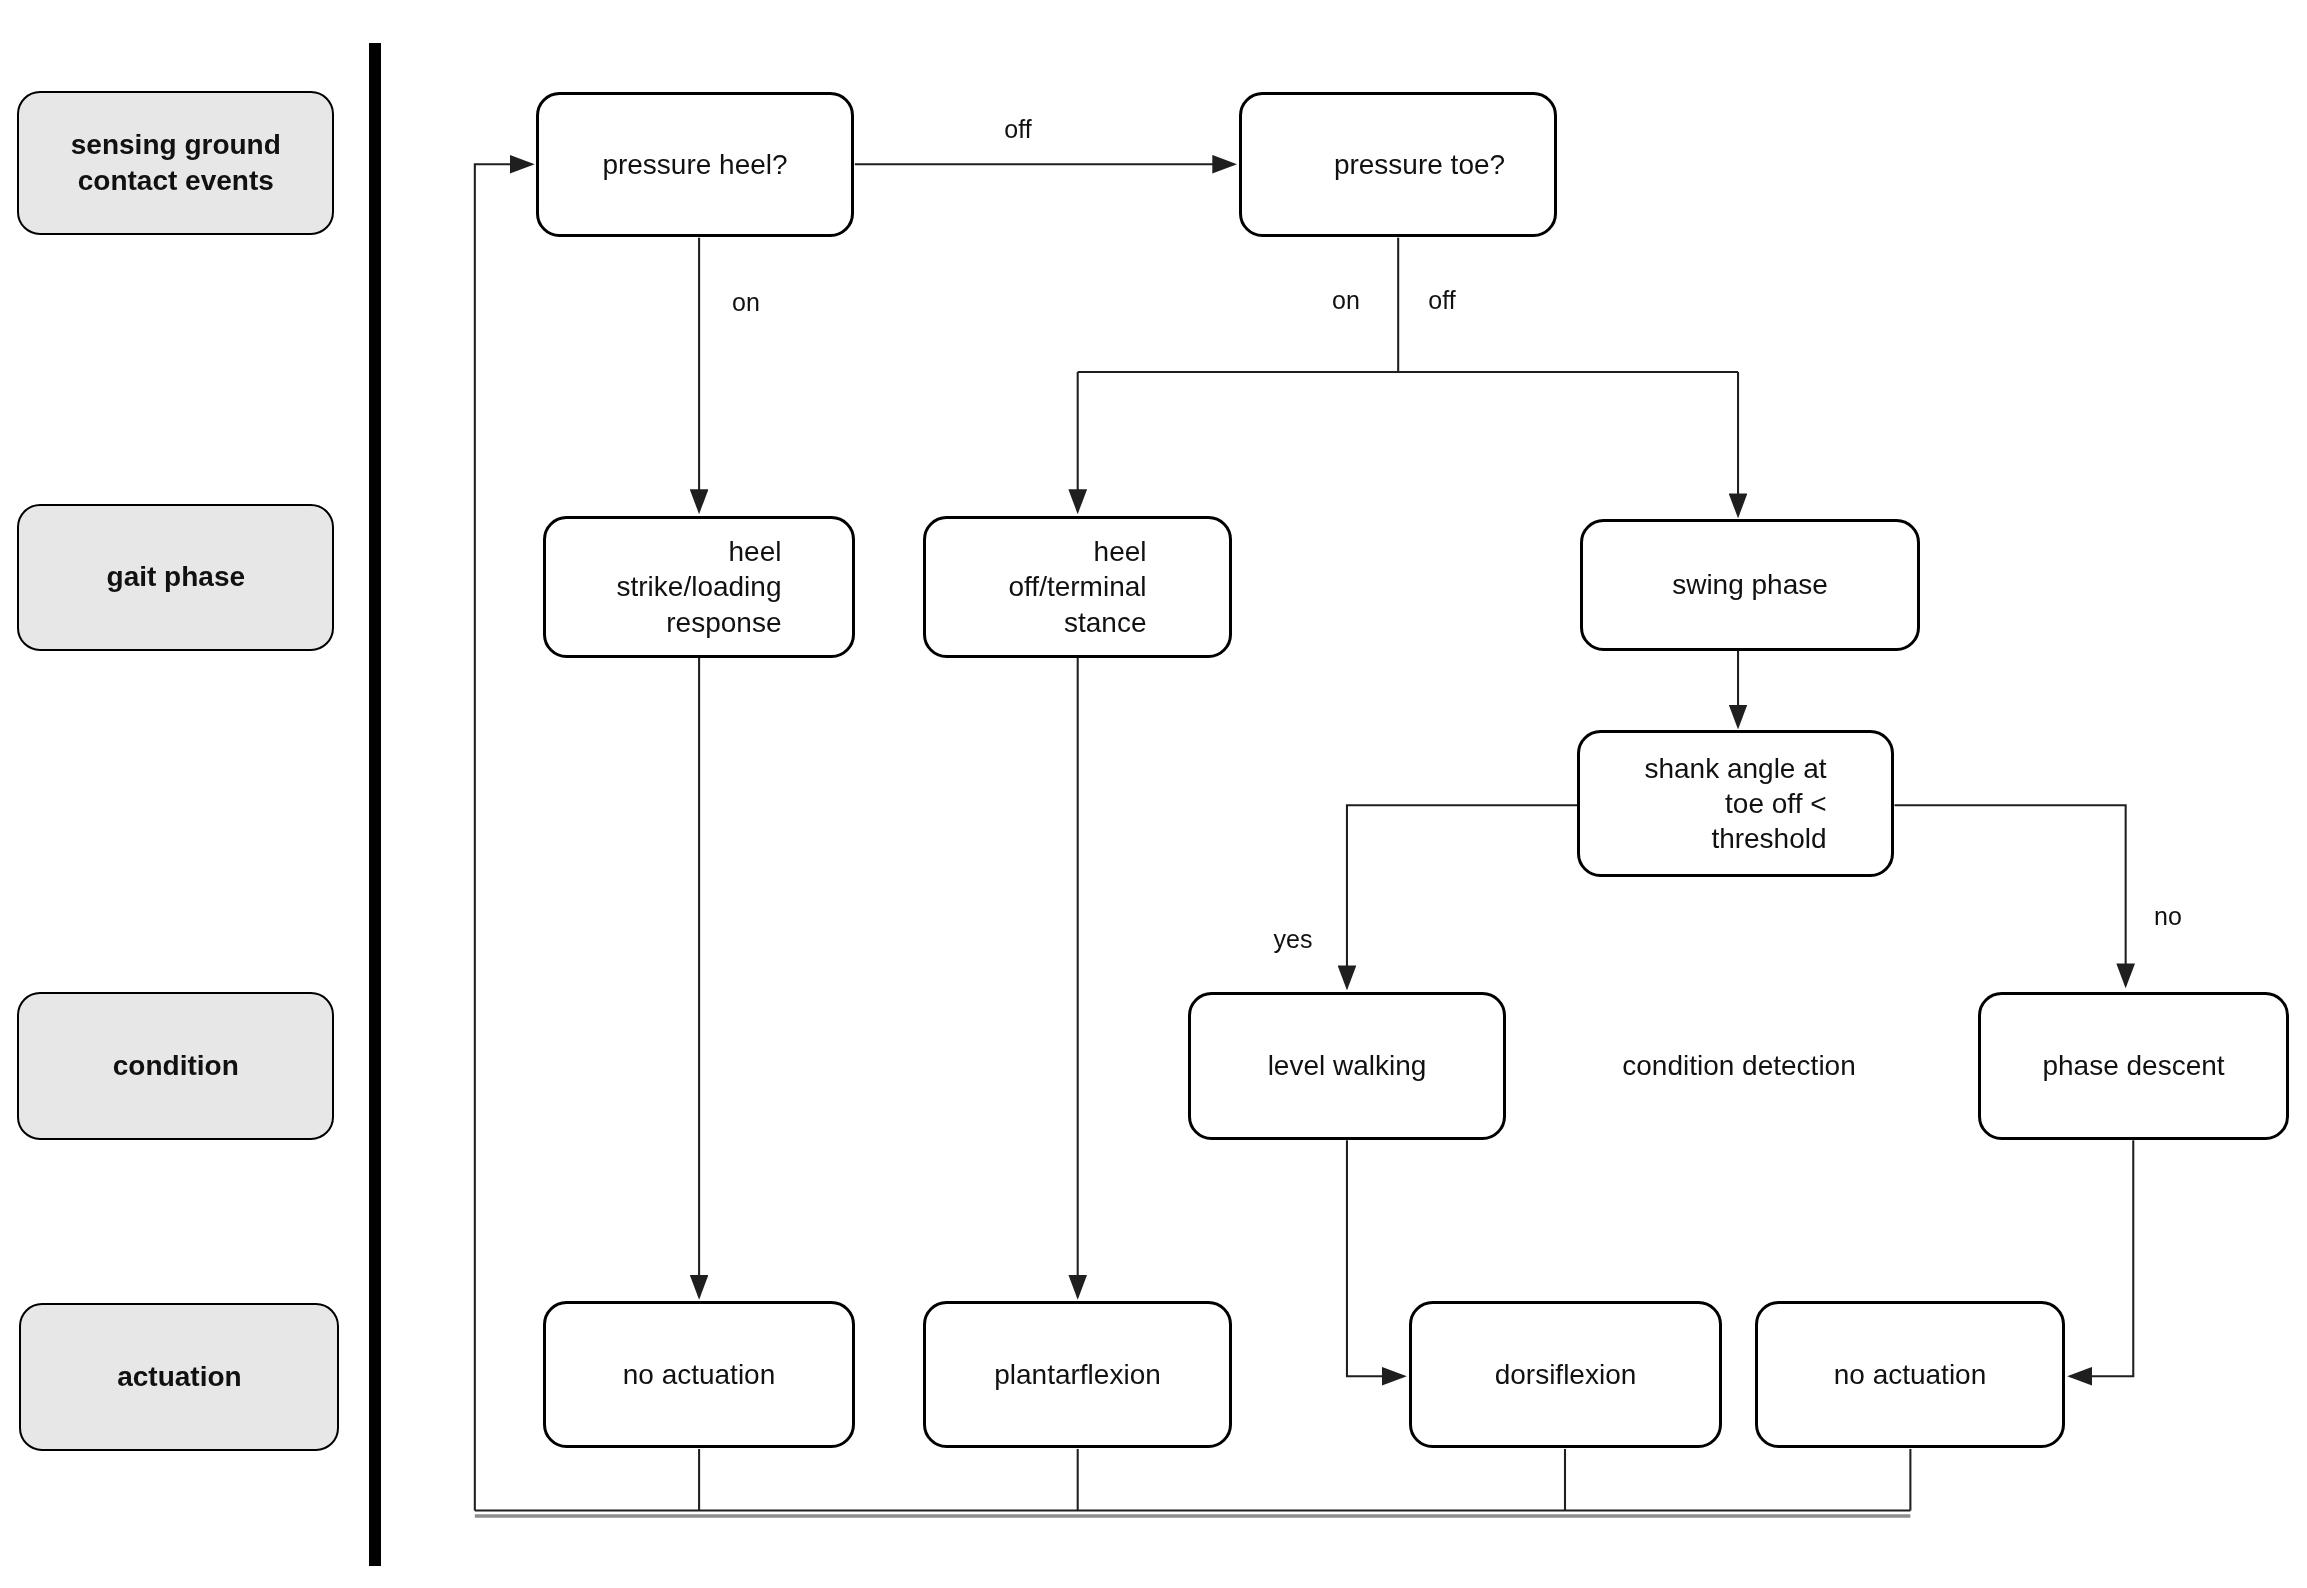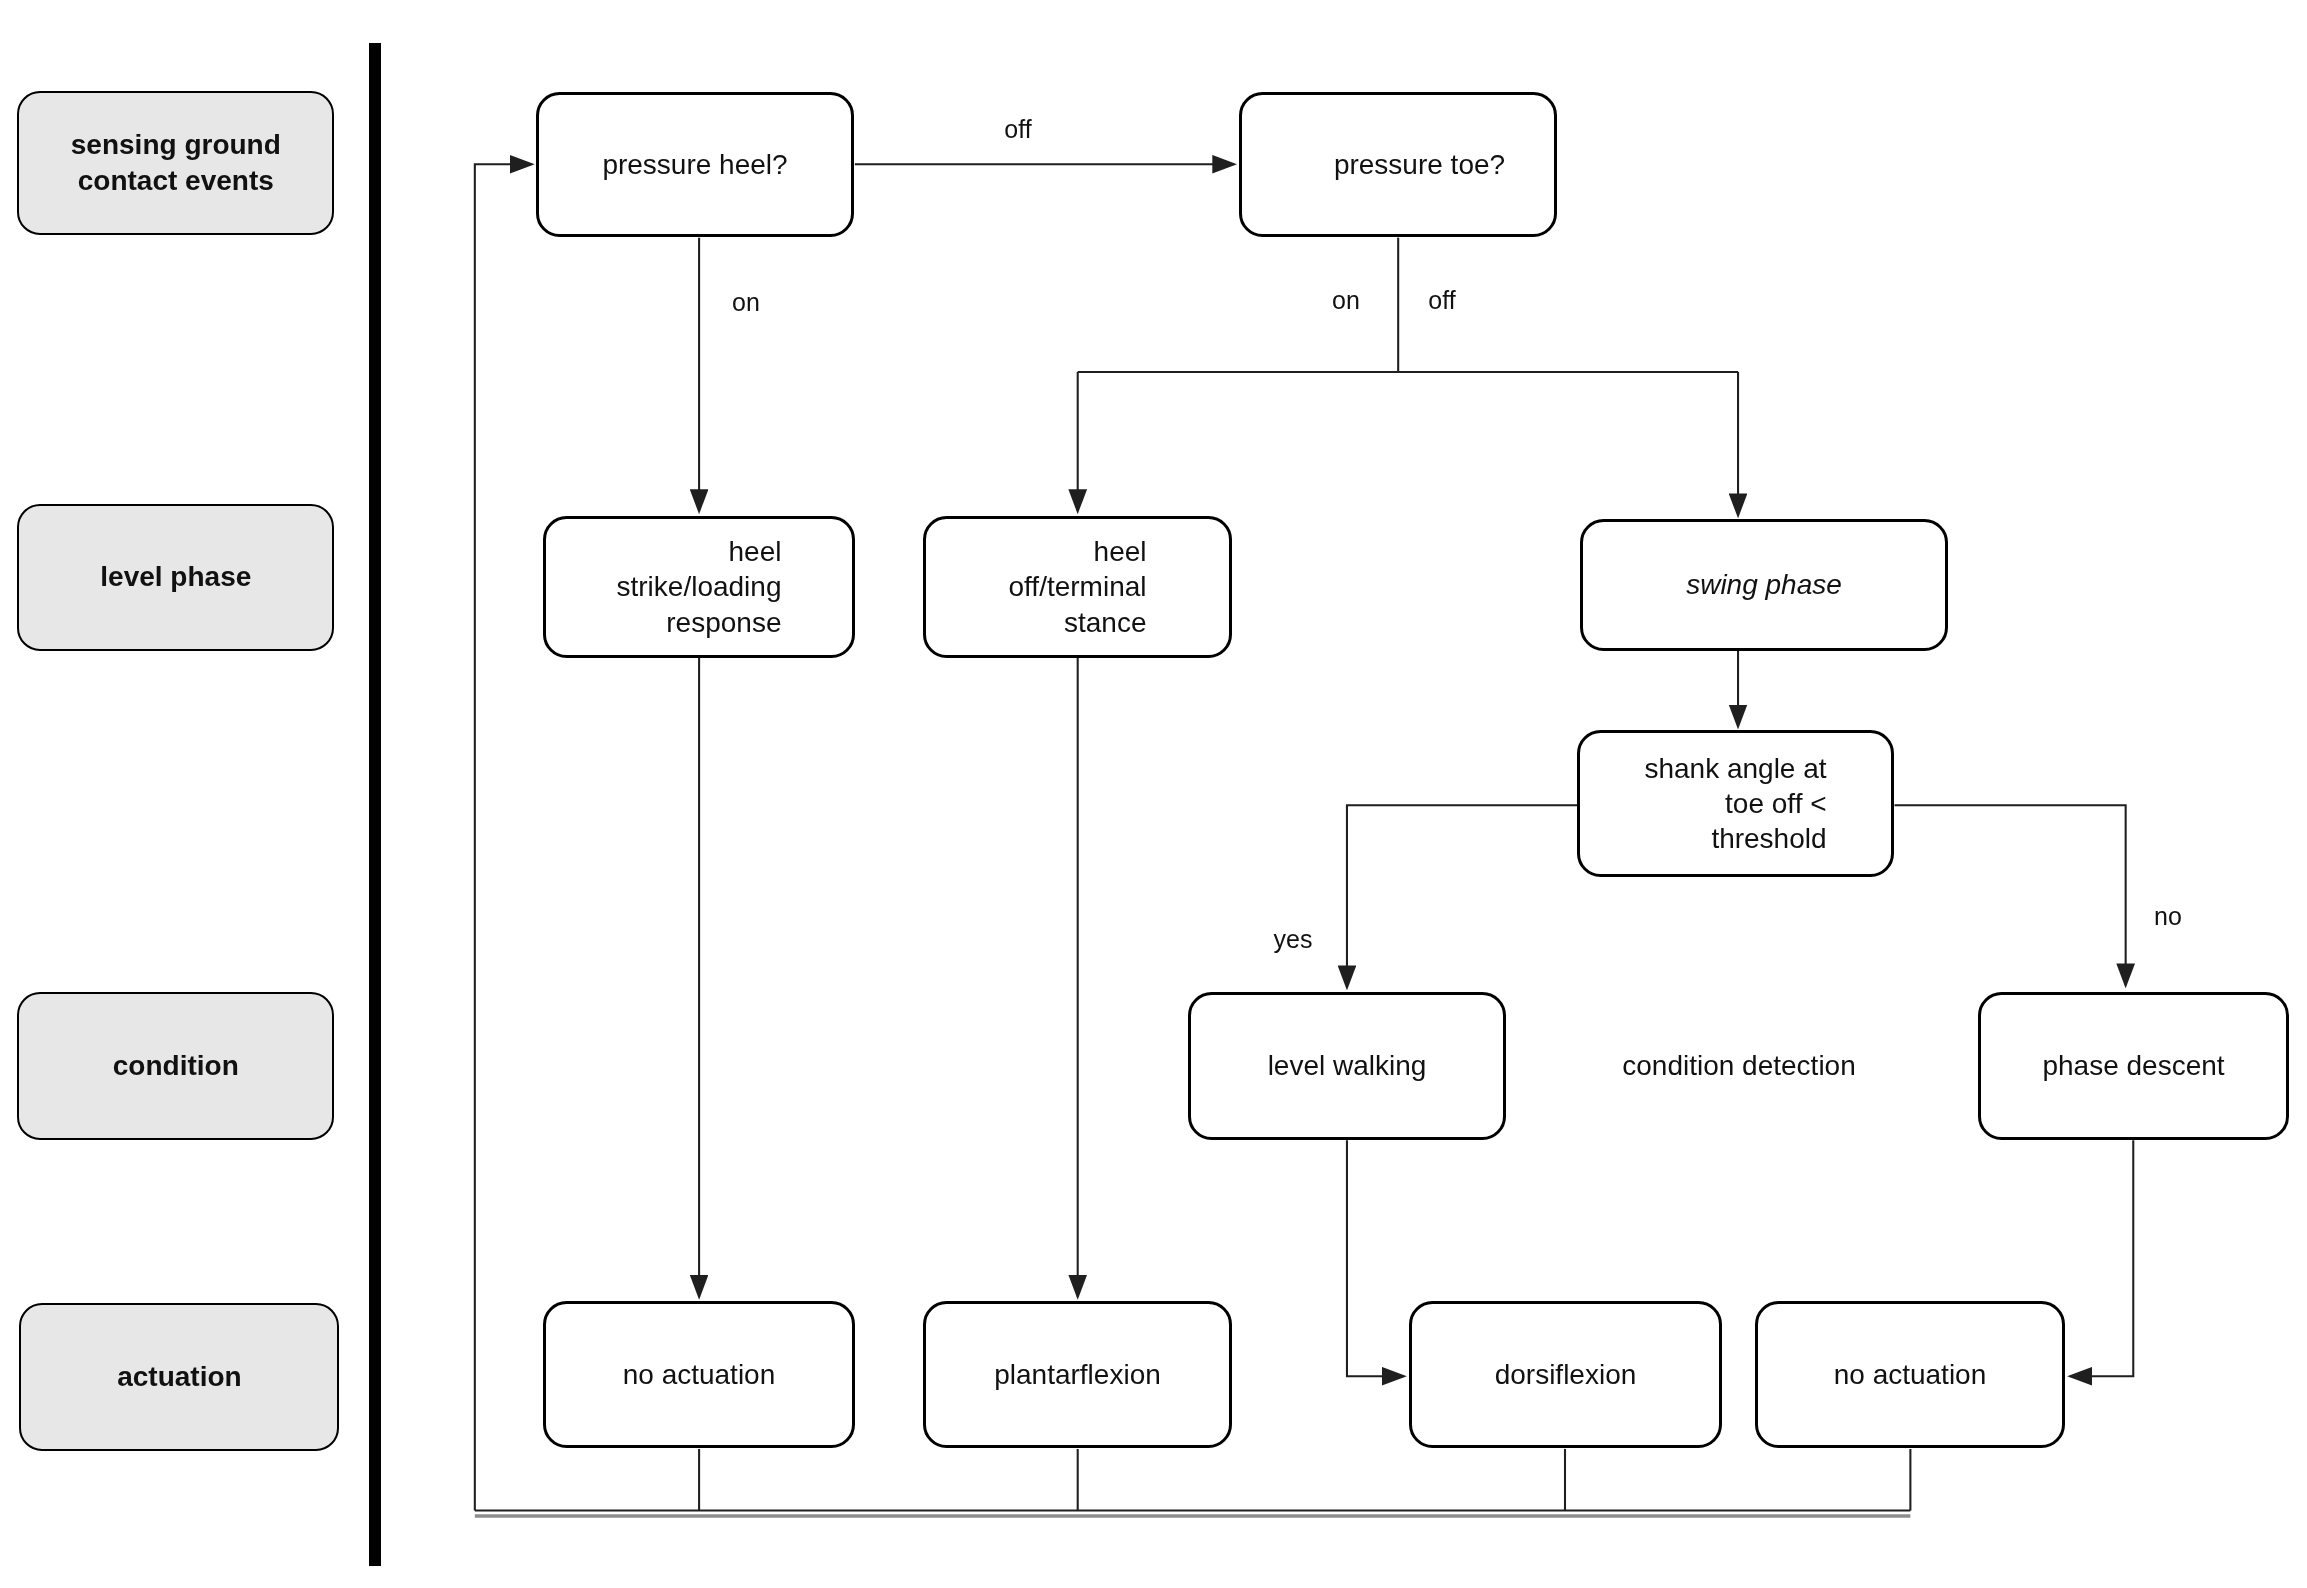--- a/index.html
+++ b/index.html
@@ -29,21 +29,21 @@
   .divider{position:absolute;left:369px;top:43px;width:11.8px;height:1523px;
         background:var(--border);}
 </style>
 </head>
 <body>
 
 <div class="canvas">
 
   <div class="rowlabel" style="left:17.3px;top:91px;width:317px;height:144px;">sensing ground
 contact events</div>
-  <div class="rowlabel" style="left:17.3px;top:504px;width:317px;height:147px;">level phase</div>
+  <div class="rowlabel" style="left:17.3px;top:504px;width:317px;height:147px;">gait phase</div>
   <div class="rowlabel" style="left:17.3px;top:992px;width:317px;height:148px;">condition</div>
   <div class="rowlabel" style="left:19.4px;top:1303px;width:320px;height:148px;">actuation</div>
 
   <div class="divider"></div>
 
   <svg class="connectors" viewBox="0 0 3333 2295" xmlns="http://www.w3.org/2000/svg">
     <defs>
       <marker id="arr" viewBox="0 0 12 9" refX="10.5" refY="4.5" markerWidth="12" markerHeight="9" orient="auto-start-reverse" markerUnits="strokeWidth">
         <path class="arrowhead" d="M0 0 L12 4.5 L0 9 Z"></path>
       </marker>
@@ -86,21 +86,21 @@
   </svg>
 
   <div class="node" style="left:536px;top:92px;width:318px;height:145px;">pressure heel?</div>
   <div class="node" style="left:1239px;top:92px;width:318px;height:145px;padding-left:43px;">pressure toe?</div>
   <div class="node" style="left:543px;top:516px;width:312px;height:142px;">heel
 strike/loading
 response</div>
   <div class="node" style="left:923px;top:516px;width:309px;height:142px;">heel
 off/terminal
 stance</div>
-  <div class="node" style="left:1580px;top:519px;width:368px;height:132px;font-style:italic;">swing phase</div>
+  <div class="node" style="left:1580px;top:519px;width:340px;height:132px;">swing phase</div>
   <div class="node" style="left:1577px;top:730px;width:317px;height:147px;">shank angle at
 toe off &lt;
 threshold</div>
   <div class="node" style="left:1188px;top:992px;width:318px;height:148px;">level walking</div>
   <div class="node" style="left:1978px;top:992px;width:311px;height:148px;">phase descent</div>
   <div class="node" style="left:543px;top:1301px;width:312px;height:147px;">no actuation</div>
   <div class="node" style="left:923px;top:1301px;width:309px;height:147px;">plantarflexion</div>
   <div class="node" style="left:1409px;top:1301px;width:313px;height:147px;">dorsiflexion</div>
   <div class="node" style="left:1755px;top:1301px;width:310px;height:147px;">no actuation</div>
 

